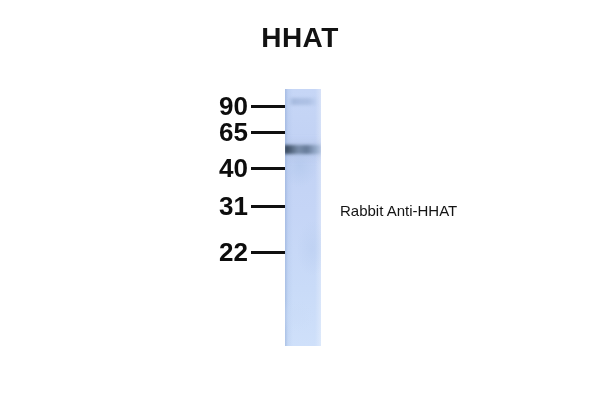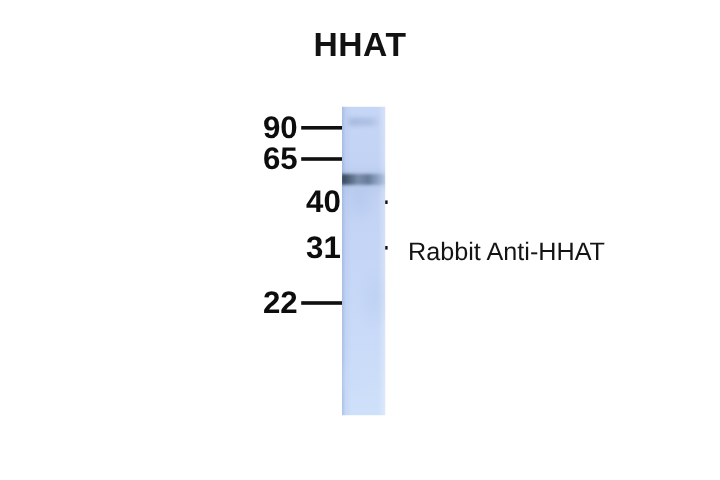--- a/index.html
+++ b/index.html
@@ -158,21 +158,21 @@
   }
 
   
   #annotations {
     position: absolute;
     left: 340px;
     top: 196px;
     width: 258px;
   }
   .annotation-line {
-    font-size: 21px;
+    font-size: 15px;
     line-height: 30px;
     color: #141414;
     white-space: nowrap;
   }
 </style>
 </head>
 <body>
 
 <div id="figure">
 
@@ -180,25 +180,25 @@
 
   <div id="ladder">
     <div class="marker" style="top: 93px;">
       <span class="marker-label">90</span>
       <span class="marker-tick"></span>
     </div>
     <div class="marker" style="top: 119px;">
       <span class="marker-label">65</span>
       <span class="marker-tick"></span>
     </div>
-    <div class="marker" style="top: 155px; margin-left: 36px;">
+    <div class="marker" style="top: 155px;">
       <span class="marker-label">40</span>
       <span class="marker-tick"></span>
     </div>
-    <div class="marker" style="top: 193px; padding-left: 36px;">
+    <div class="marker" style="top: 193px;">
       <span class="marker-label">31</span>
       <span class="marker-tick"></span>
     </div>
     <div class="marker" style="top: 239px; text-decoration: underline;">
       <span class="marker-label">22</span>
       <span class="marker-tick"></span>
     </div>
   </div>
 
   <div id="gel-lane">

